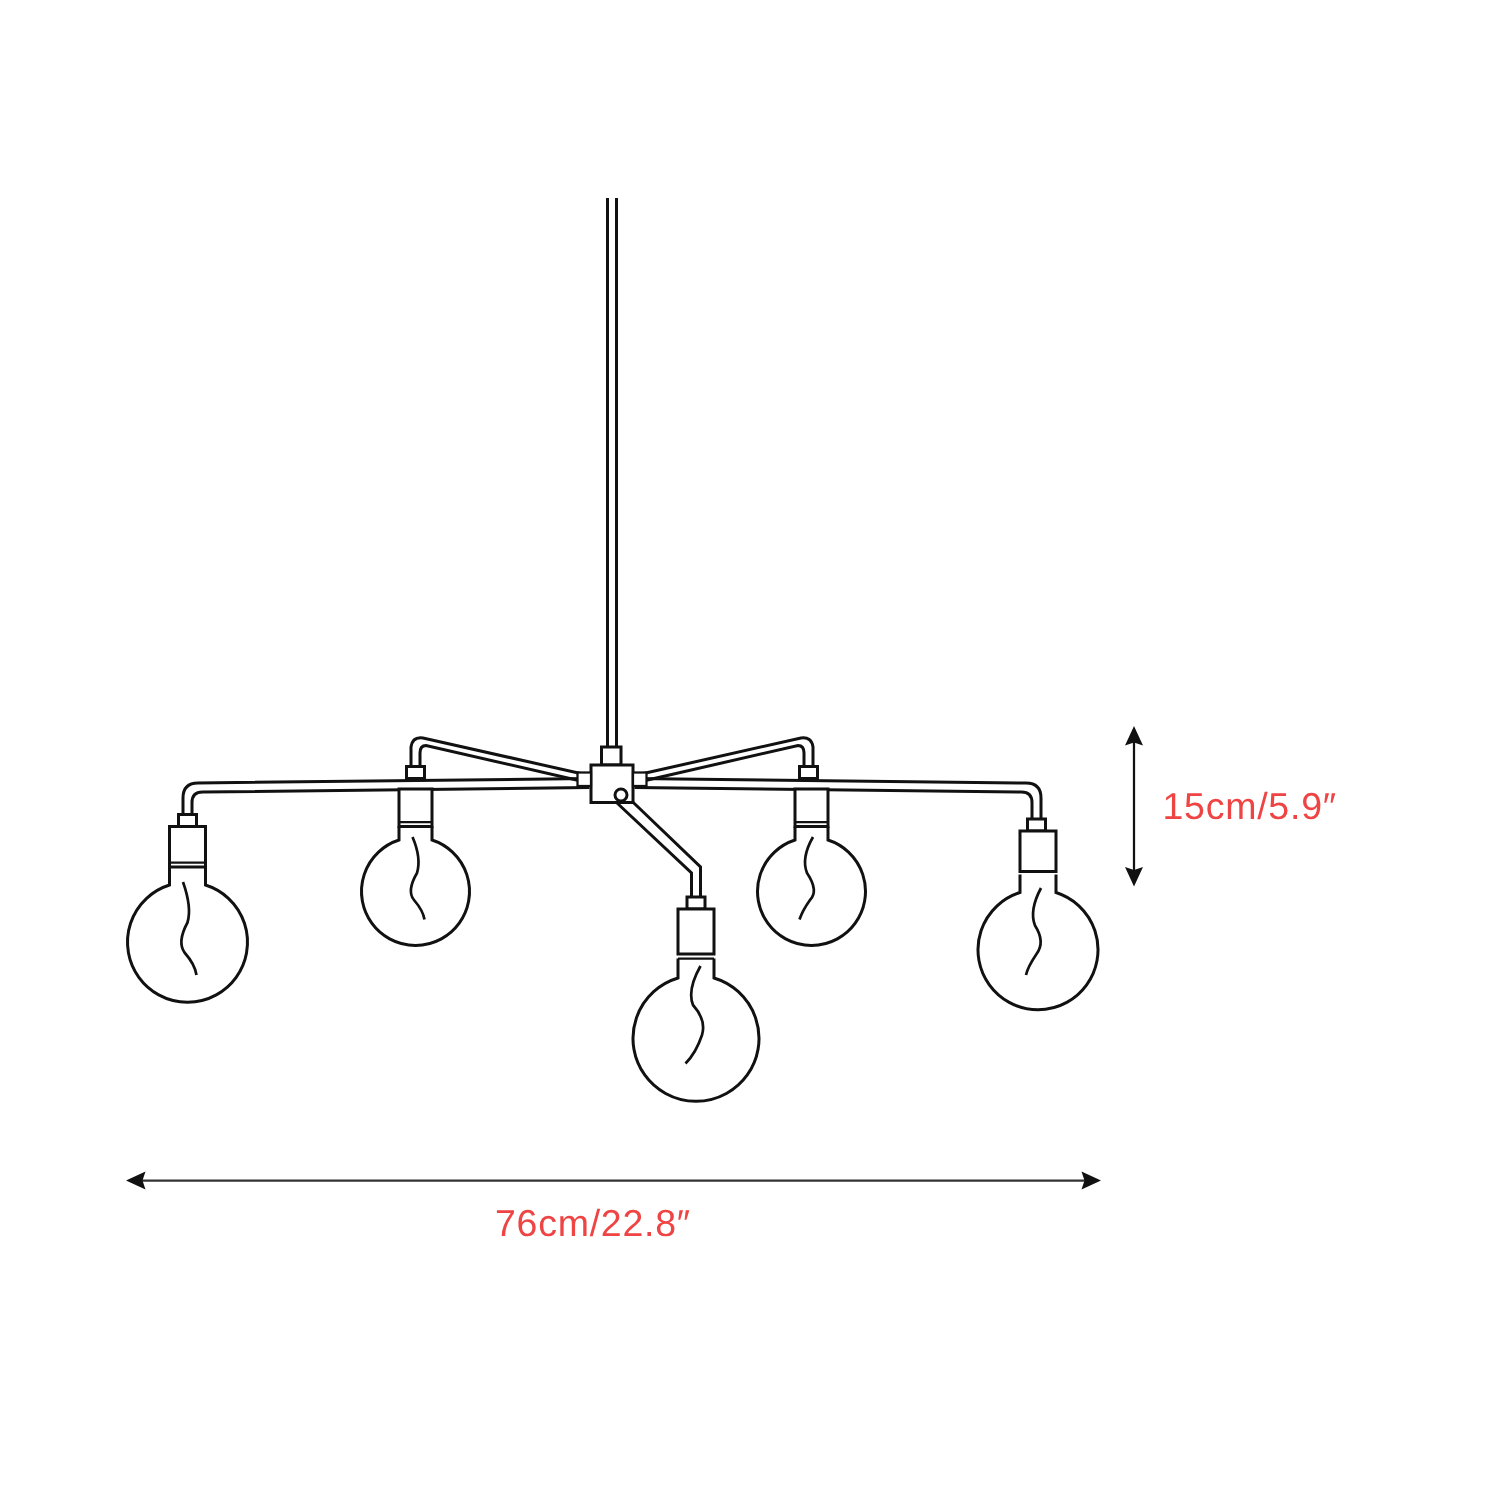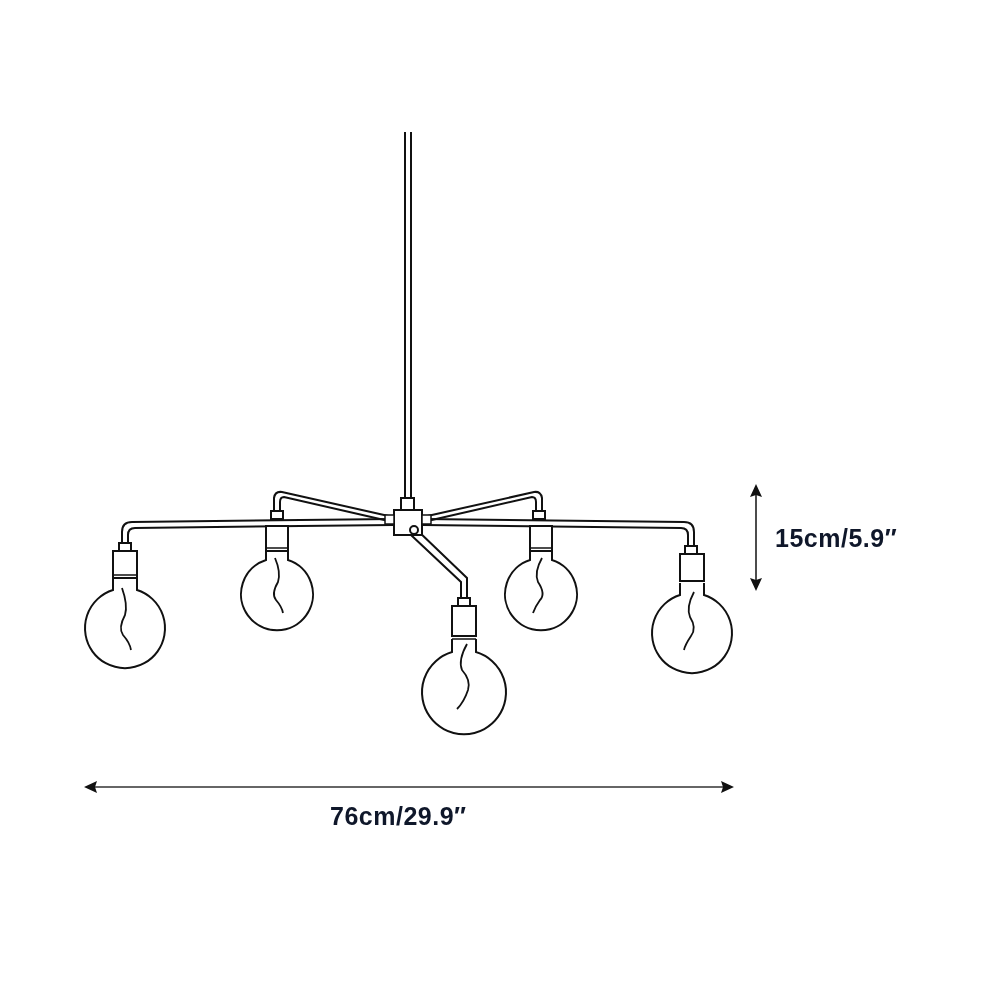--- a/index.html
+++ b/index.html
@@ -1,18 +1,18 @@
 <!DOCTYPE html>
 <html><head>
 <meta charset="utf-8">
 <style>
   html, body { margin: 0; padding: 0; background: #ffffff; }
   body { width: 1000px; height: 1000px; position: relative; overflow: hidden; font-family: "Liberation Sans", sans-serif; }
   #canvas { position: absolute; left: 0; top: 0; width: 1000px; height: 1000px; }
-  .dim-label { position: absolute; font-family: "Liberation Sans", sans-serif; font-size: 25px; color: #0f172a; letter-spacing: 0.5px; white-space: nowrap; font-weight: 700; }
+  .dim-label { position: absolute; font-family: "Liberation Sans", sans-serif; font-size: 25px; color: #ef4444; letter-spacing: 0.5px; white-space: nowrap; font-weight: 400; }
   #width-label { left: 330px; top: 802px; }
   #height-label { left: 775px; top: 524px; }
 </style>
 </head>
 <body>
 
 <svg id="canvas" viewBox="0 0 1000 1000" xmlns="http://www.w3.org/2000/svg">
   <defs>
     <symbol id="bulb" viewBox="-50 -90 100 140" overflow="visible">
 
@@ -107,14 +107,14 @@
     <polygon points="734,787 721,781 723,787 721,793" fill="#111"></polygon>
   </g>
 
   <g>
     <line x1="756" y1="492" x2="756" y2="583" stroke="#111" stroke-width="1.5"></line>
     <polygon points="756,484 750,497 756,495 762,497" fill="#111"></polygon>
     <polygon points="756,591 750,578 756,580 762,578" fill="#111"></polygon>
   </g>
 </svg>
 
-<div id="width-label" class="dim-label">76cm/29.9″</div>
+<div id="width-label" class="dim-label">76cm/22.8″</div>
 <div id="height-label" class="dim-label">15cm/5.9″</div>
 
 </body></html>

